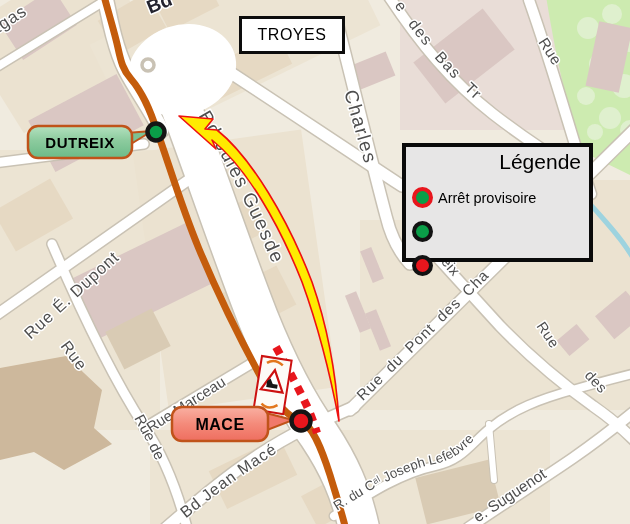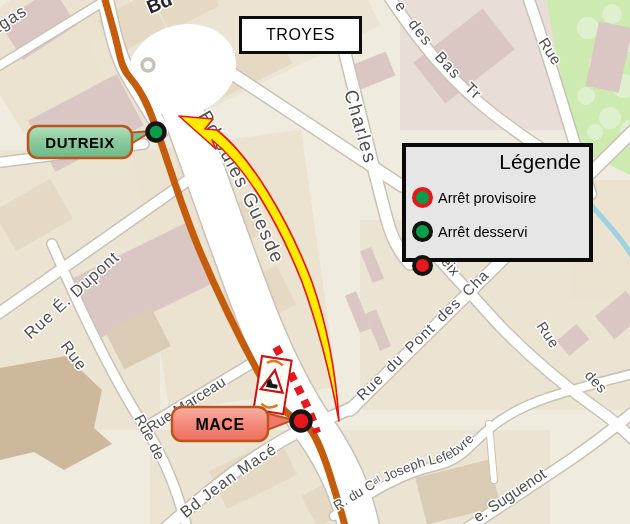--- a/index.html
+++ b/index.html
@@ -16,21 +16,21 @@
        paint-order:stroke;stroke:#ffffff;stroke-width:3px;stroke-linejoin:round;}
   .lbl-big{font-size:19px;letter-spacing:1.5px;}
   .lbl-med{font-size:16px;letter-spacing:1px;}
   .lbl-sm{font-size:14.5px;letter-spacing:.5px;}
   .lbl-bold{font-weight:bold;fill:#23232e;font-size:19px;}
 
   .callout-text{font-weight:bold;fill:#000;letter-spacing:.5px;
                 font-family:"Liberation Sans",sans-serif;}
 
   
-  .troyes{position:absolute;left:239px;top:16px;width:123px;height:38px;background:#fff;
+  .troyes{position:absolute;left:239px;top:16px;width:106px;height:38px;background:#fff;
           border:3px solid #0c0c0c;display:flex;align-items:center;justify-content:center;
           font-size:16px;letter-spacing:.5px;color:#000;box-sizing:border-box;}
   .legend{position:absolute;left:402px;top:143px;width:191px;height:119px;background:#e7e6e6;
           border:4px solid #0a0a0a;box-sizing:border-box;padding:3px 8px 0 6px;}
   .legend-title{text-align:right;font-size:21px;color:#000;margin-bottom:1px;}
   .legend-item{display:flex;align-items:center;margin-top:13px;}
   .dot{width:13px;height:13px;border-radius:50%;border:4px solid #000;flex:0 0 auto;
        margin-right:5px;box-sizing:content-box;}
   .dot-prov{background:#0a9e48;border-color:#e8161d;}
   .dot-serv{background:#0a9e48;border-color:#121212;}
@@ -262,20 +262,19 @@
 </div>
 
 <div class="legend">
   <div class="legend-title">Légende</div>
   <div class="legend-item">
     <span class="dot dot-prov"></span>
     <span class="legend-label">Arrêt provisoire</span>
   </div>
   <div class="legend-item">
     <span class="dot dot-serv"></span>
-    <span class="legend-label">Arrêt desservi</span>
   </div>
   <div class="legend-item">
     <span class="dot dot-non"></span>
   </div>
 </div>
 
 </div>
 
 </body></html>

